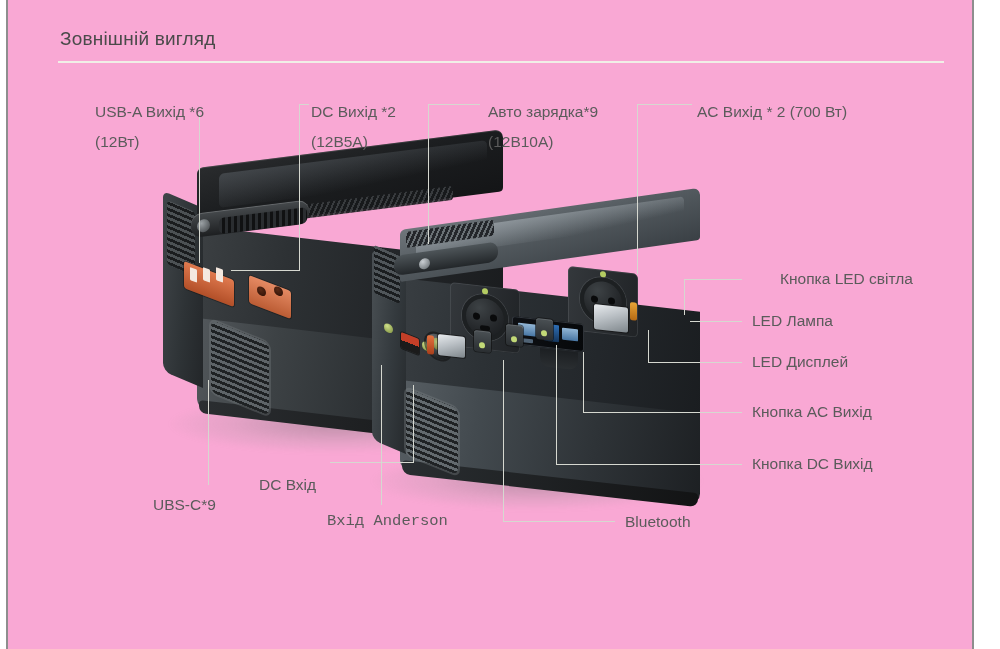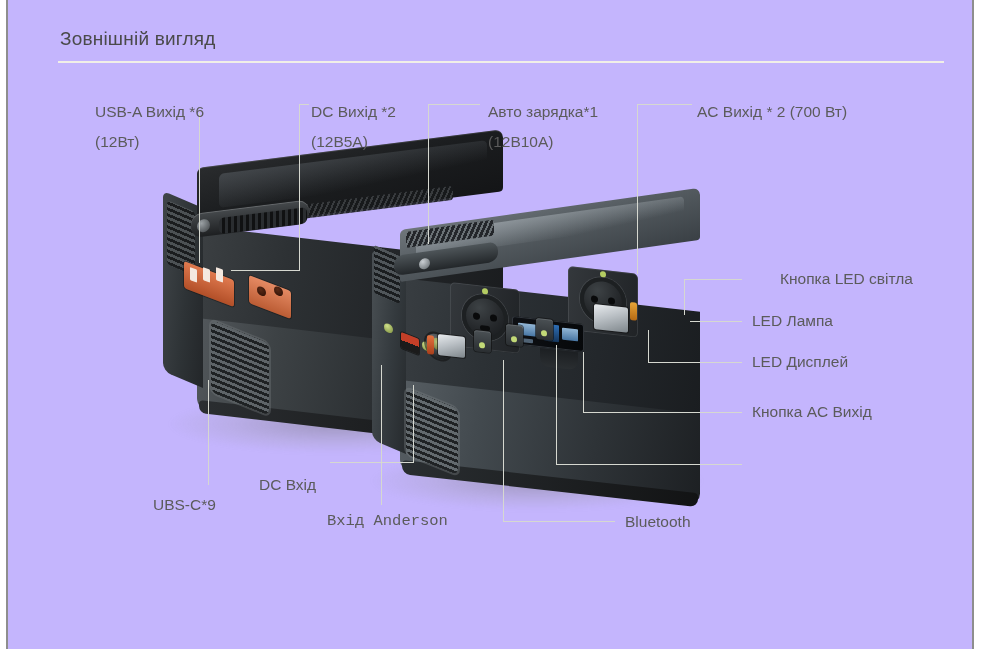--- a/index.html
+++ b/index.html
@@ -7,21 +7,21 @@
     background: #ffffff;
   }
   body {
     width: 1000px; height: 649px;
     font-family: "Liberation Sans", sans-serif;
     overflow: hidden;
     position: relative;
   }
   #page {
     position: absolute; inset: 0;
-    background: #c4b5fd;
+    background: #f9a8d4;
   }
   
   .frame-rule {
     position: absolute; top: 0; bottom: 0;
     width: 2px;
     background: #8e8e8e;
   }
   .frame-rule.left  { left: 6px; }
   .frame-rule.right { left: 972px; }
   .frame-gutter {
@@ -509,21 +509,21 @@
     <span>USB-A Вихід *6</span>
     <span class="sub">(12Вт)</span>
   </div>
 
   <div class="label" style="left:311px; top:97px;">
     <span>DC Вихід *2</span>
     <span class="sub">(12В5А)</span>
   </div>
 
   <div class="label" style="left:488px; top:97px;">
-    <span>Авто зарядка*1</span>
+    <span>Авто зарядка*9</span>
     <span class="sub">(12В10А)</span>
   </div>
 
   <div class="label" style="left:697px; top:97px;">
     <span>AC Вихід * 2 (700 Вт)</span>
   </div>
 
   <div class="label" style="left:752px; top:264px;margin-left:28px;">
     <span>Кнопка LED світла</span>
   </div>
@@ -533,20 +533,23 @@
   </div>
 
   <div class="label" style="left:752px; top:347px;">
     <span>LED Дисплей</span>
   </div>
 
   <div class="label" style="left:752px; top:397px;">
     <span>Кнопка AC Вихід</span>
   </div>
 
+  <div class="label" style="left:752px; top:449px;">
+    <span>Кнопка DC Вихід</span>
+  </div>
 
   <div class="label" style="left:259px; top:470px;">
     <span>DC Вхід</span>
   </div>
 
   <div class="label" style="left:153px; top:490px;">
     <span>UBS-C*9</span>
   </div>
 
   <div class="label" style="left:327px; top:506px;font-family:Liberation Mono, monospace;">

